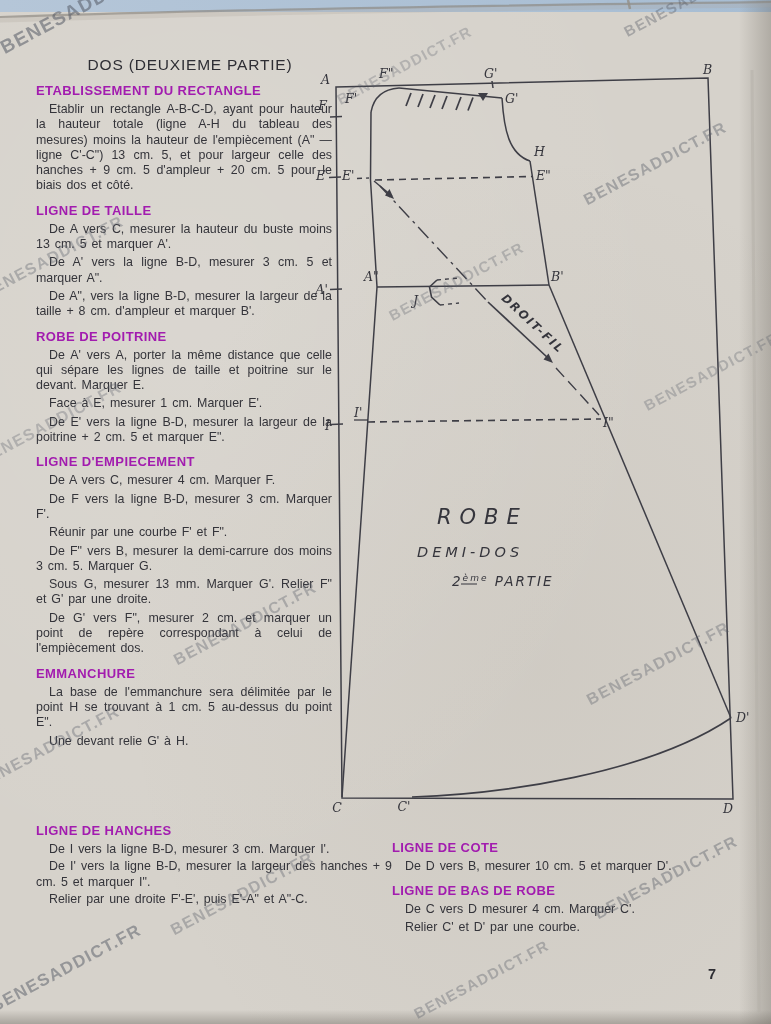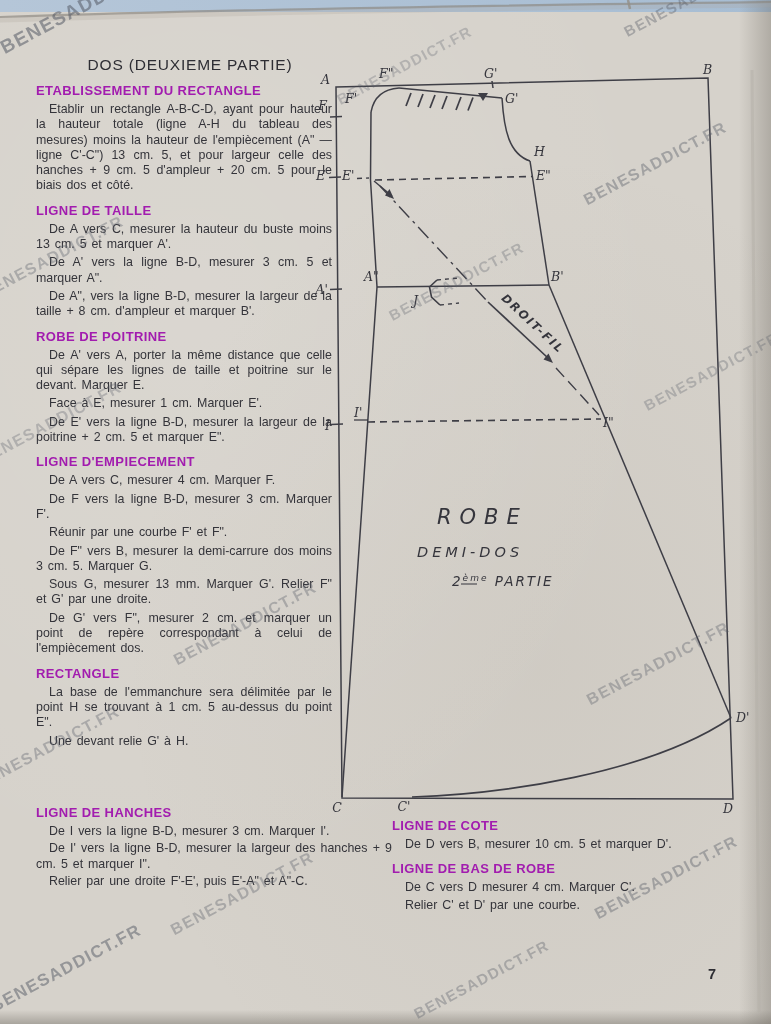--- a/index.html
+++ b/index.html
@@ -18,22 +18,22 @@
   .edge-bottom{position:absolute;left:0;bottom:0;width:771px;height:14px;z-index:1;
     background:linear-gradient(transparent,rgba(95,90,82,.38));}
   .edge-svg{position:absolute;left:0;top:0;z-index:1;pointer-events:none;}
 
   .left-col{position:absolute;left:36px;top:56px;width:296px;z-index:3;color:#34343a;}
   .title{font-size:15.5px;font-weight:400;letter-spacing:.8px;text-align:center;
     padding-left:12px;margin:0 0 2px;color:#2e2e34;}
   .sec-h{font-size:13px;font-weight:700;letter-spacing:.4px;margin:9px 0 4px;color:#a21caf;}
   .para{font-size:12.4px;line-height:15.3px;text-align:justify;text-indent:13px;
     margin:0 0 3px;word-spacing:1.5px;}
-  .bottom-left{position:absolute;left:36px;top:796px;width:356px;z-index:3;color:#34343a;}
-  .bottom-right{position:absolute;left:392px;top:809px;width:348px;z-index:3;color:#34343a;}
+  .bottom-left{position:absolute;left:36px;top:814px;width:356px;z-index:3;color:#34343a;}
+  .bottom-right{position:absolute;left:392px;top:831px;width:348px;z-index:3;color:#34343a;}
   .bottom-left .para,.bottom-right .para{margin-bottom:2px;}
   .page-num{position:absolute;left:708px;top:966px;font-size:14.5px;font-weight:700;
     color:#2d2d33;z-index:3;}
 
   .diagram-svg{position:absolute;left:0;top:0;z-index:2;pointer-events:none;}
   .dline{stroke:#3e3e46;fill:none;}
   .dlbl{font-family:"DejaVu Serif",serif;font-style:italic;font-size:12.5px;fill:#35353c;}
   .dbig{font-family:"DejaVu Sans",sans-serif;font-style:italic;fill:#35353c;}
 
   .wm{position:absolute;z-index:5;font-family:"Liberation Sans",sans-serif;font-weight:600;
@@ -80,21 +80,21 @@
     <div class="sec-h">LIGNE D'EMPIECEMENT</div>
     <p class="para">De A vers C, mesurer 4 cm. Marquer F.</p>
     <p class="para">De F vers la ligne B-D, mesurer 3 cm. Marquer F'.</p>
     <p class="para">Réunir par une courbe F' et F".</p>
     <p class="para">De F" vers B, mesurer la demi-carrure dos moins 3 cm. 5. Marquer G.</p>
     <p class="para">Sous G, mesurer 13 mm. Marquer G'. Relier F"  et G' par une droite.</p>
     <p class="para">De G' vers F", mesurer 2 cm. et marquer un point de repère correspondant à celui de l'empiècement dos.</p>
   </div>
 
   <div>
-    <div class="sec-h">RECTANGLE</div>
+    <div class="sec-h">EMMANCHURE</div>
     <p class="para">La base de l'emmanchure sera délimitée par le point H se trouvant à 1 cm. 5 au-dessus du point E".</p>
     <p class="para">Une devant relie G' à H.</p>
   </div>
 </div>
 
 <div class="bottom-left">
   <div>
     <div class="sec-h">LIGNE DE HANCHES</div>
     <p class="para">De I vers la ligne B-D, mesurer 3 cm. Marquer I'.</p>
     <p class="para">De I' vers la ligne B-D, mesurer la largeur des hanches + 9 cm. 5 et marquer I".</p>

